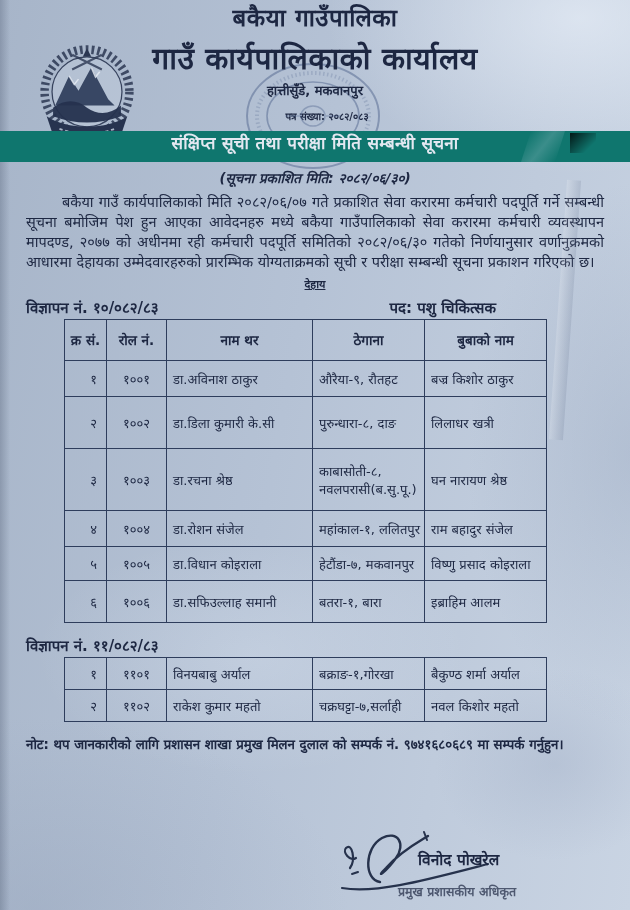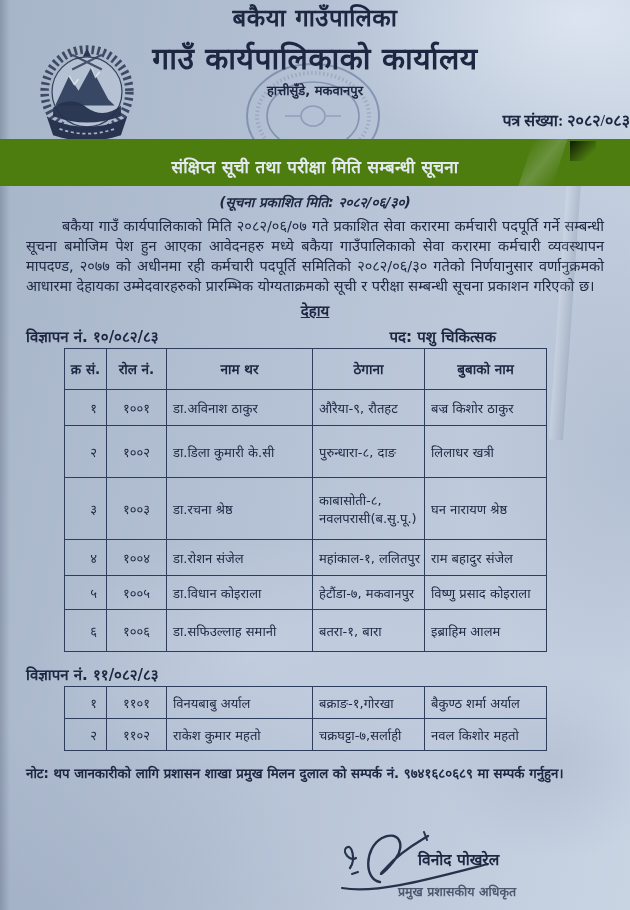--- a/index.html
+++ b/index.html
@@ -22,32 +22,32 @@
     background:linear-gradient(90deg,rgba(255,255,255,.18),rgba(90,104,132,.18));
     transform:rotate(4deg);pointer-events:none;}
   
   .logo{position:absolute;left:34px;top:42px;width:106px;height:106px;}
   .head{text-align:center;margin:0 60px;position:relative;}
   .title1{font-size:24px;font-weight:700;letter-spacing:.5px;}
   .title2{font-size:30px;font-weight:700;margin-top:4px;letter-spacing:.5px;}
   .addr{font-size:13px;font-weight:600;margin-top:3px;}
   .addr2{font-size:13px;font-weight:600;margin-top:1px;}
   .stamp{position:absolute;left:240px;top:58px;width:146px;height:116px;opacity:.5;pointer-events:none;}
-  .refline{margin:10px 0 0 24px;font-size:16px;font-weight:600;text-align:right;font-family:Liberation Serif, serif;}
-  
-  .banner{margin:8px 0 0 0;background:#4d7c0f;color:#e3e8f1;text-align:center;
-    padding:16px 0 8px;font-size:17px;font-weight:700;position:relative;letter-spacing:.3px;}
+  .refline{margin:10px 0 0 24px;font-size:10px;font-weight:600;text-align:center;}
+  
+  .banner{margin:8px 0 0 0;background:#0f766e;color:#e3e8f1;text-align:center;
+    padding:0 0 8px;font-size:17px;font-weight:700;position:relative;letter-spacing:.3px;}
   .banner::before{content:"";position:absolute;right:70px;top:0;bottom:0;width:34px;
     background:linear-gradient(115deg,rgba(255,255,255,0),rgba(215,225,240,.22),rgba(255,255,255,0));transform:skewX(-18deg);}
   .banner::after{content:"";position:absolute;right:34px;top:2px;width:26px;height:20px;
     background:linear-gradient(135deg,rgba(0,0,0,.8),rgba(0,0,0,0) 75%);}
   .pubdate{margin-top:7px;text-align:center;font-size:13.5px;font-weight:700;font-style:italic;}
   .para{margin:5px 26px 0 26px;font-size:14.5px;font-weight:500;line-height:1.38;
     text-align:justify;text-indent:36px;}
-  .dehaya{margin-top:4px;text-align:center;font-size:15px;font-weight:700;text-decoration:underline;}
+  .dehaya{margin-top:4px;text-align:center;font-size:11px;font-weight:700;text-decoration:underline;}
   
   .secrow{display:flex;margin:6px 26px 2px 26px;align-items:baseline;}
   .adv{font-size:15px;font-weight:700;}
   .post{font-size:15px;font-weight:700;margin-left:auto;margin-right:108px;}
   .post.second{margin-right:86px;}
   
   table{border-collapse:collapse;table-layout:fixed;margin:2px 0 0 64px;width:482px;}
   td,th{border:1.6px solid #2e3d5c;font-size:13px;font-weight:500;padding:3px 6px;
     vertical-align:middle;overflow:hidden;}
   th{font-size:13.5px;font-weight:700;text-align:center;padding:11px 2px;white-space:pre-line;}

